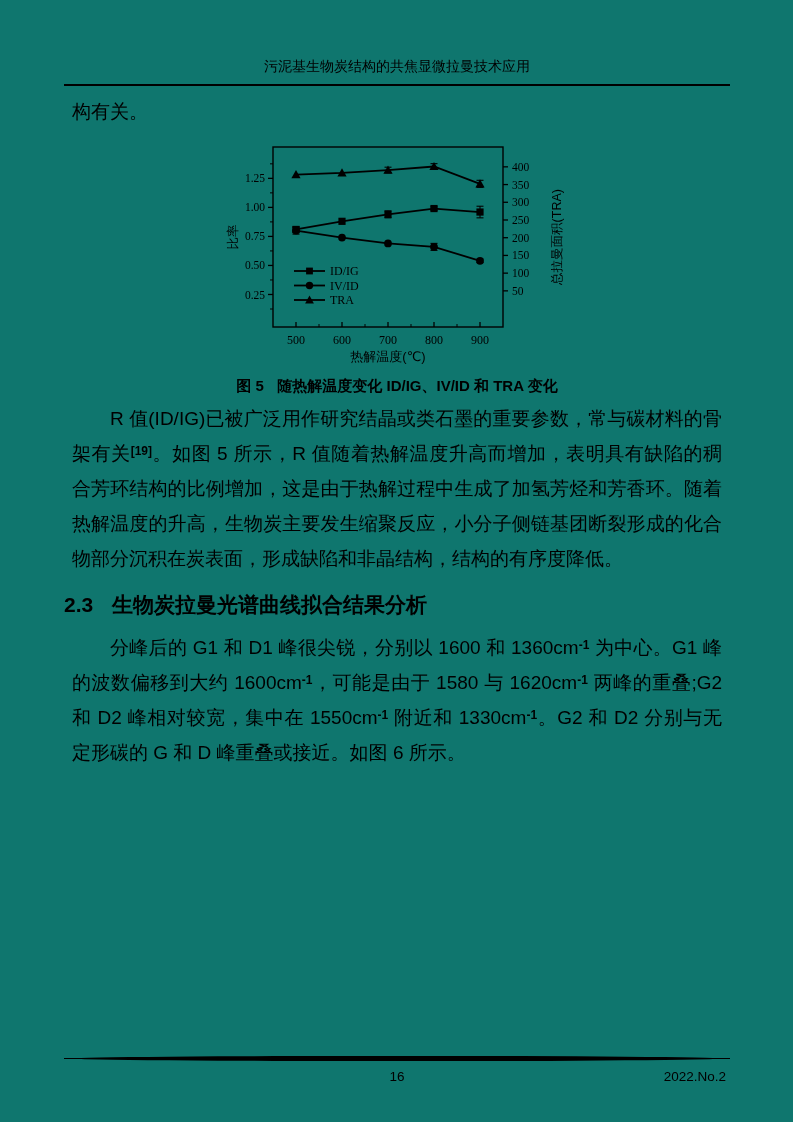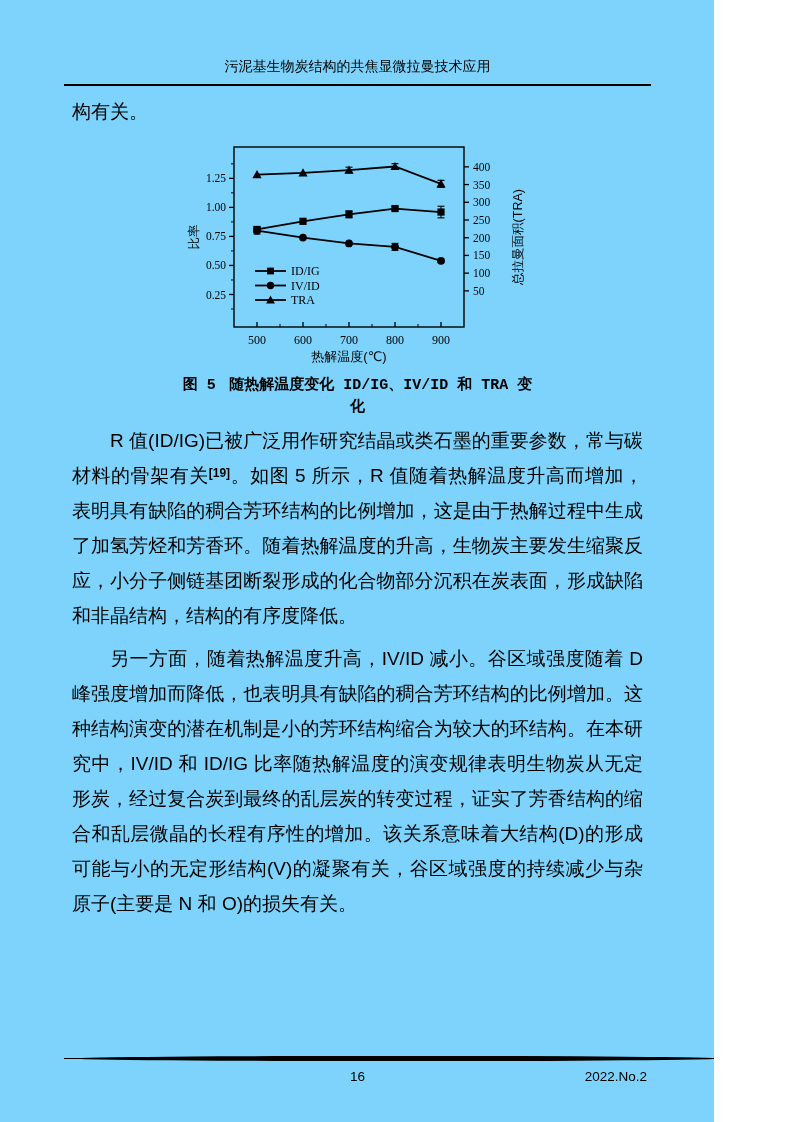--- a/index.html
+++ b/index.html
@@ -1,19 +1,19 @@
 <!DOCTYPE html>
 <html><head>
 <meta charset="utf-8">
 <style>
   html, body { margin: 0; padding: 0; background: #ffffff; }
   .page {
     position: relative;
-    width: 714px; height: 1122px;
-    background: #7dd3fc;
+    width: 793px; height: 1122px;
+    background: #0f766e;
     color: #000000;
     font-family: "Liberation Sans", "DejaVu Sans", sans-serif;
     box-sizing: border-box;
     padding: 0 63px 0 64px;
     overflow: hidden;
   }
   .header {
     padding-top: 59px;
     text-align: center;
     font-size: 14px;
@@ -27,21 +27,20 @@
   sup { font-size: 12px; line-height: 0; vertical-align: baseline; position: relative; top: -0.45em; font-weight: bold; }
 
   .figure { width: 352px; margin: 20px auto 0 auto; text-align: center; }
   .figure svg { display: block; }
   .caption {
     margin-top: 6px;
     text-align: center;
     font-weight: bold;
     font-size: 15px;
     line-height: 22px;
-    font-family: Liberation Mono, monospace;
   }
   .caption .cap-text { margin-left: 0.9em; }
 
   .para-1 { margin-top: 4px; }
   .section-heading {
     font-size: 21px;
     font-weight: bold;
     line-height: 34px;
     margin: 12px 0 6px 0;
   }
@@ -194,23 +193,26 @@
               <text x="109" y="163" dy="0.35em" font-size="12" font-family="&quot;Liberation Serif&quot;,&quot;DejaVu Serif&quot;,serif">TRA</text>
             </g>
           </g>
         </svg>
       <figcaption class="caption">
         <span>图 5</span><span class="cap-text">随热解温度变化 ID/IG、IV/ID 和 TRA 变化</span>
       </figcaption>
     </figure>
 
     <p class="indent para-1">R 值(ID/IG)已被广泛用作研究结晶或类石墨的重要参数，常与碳材料的骨架有关<sup>[19]</sup>。如图 5 所示，R 值随着热解温度升高而增加，表明具有缺陷的稠合芳环结构的比例增加，这是由于热解过程中生成了加氢芳烃和芳香环。随着热解温度的升高，生物炭主要发生缩聚反应，小分子侧链基团断裂形成的化合物部分沉积在炭表面，形成缺陷和非晶结构，结构的有序度降低。</p>
-    <p class="indent">另一方面，随着热解温度升高，IV/ID 减小。谷区域强度随着 D 峰强度增加而降低，也表明具有缺陷的稠合芳环结构的比例增加。这种结构演变的潜在机制是小的芳环结构缩合为较大的环结构。在本研究中，IV/ID 和 ID/IG 比率随热解温度的演变规律表明生物炭从无定形炭，经过复合炭到最终的乱层炭的转变过程，证实了芳香结构的缩合和乱层微晶的长程有序性的增加。该关系意味着大结构(D)的形成可能与小的无定形结构(V)的凝聚有关，谷区域强度的持续减少与杂原子(主要是 N 和 O)的损失有关。</p>
-
-
+
+    <h2 class="section-heading">
+      <span>2.3</span><span class="h-title">生物炭拉曼光谱曲线拟合结果分析</span>
+    </h2>
+
+    <p class="indent">分峰后的 G1 和 D1 峰很尖锐，分别以 1600 和 1360cm<sup>-1</sup> 为中心。G1 峰的波数偏移到大约 1600cm<sup>-1</sup>，可能是由于 1580 与 1620cm<sup>-1</sup> 两峰的重叠;G2 和 D2 峰相对较宽，集中在 1550cm<sup>-1</sup> 附近和 1330cm<sup>-1</sup>。G2 和 D2 分别与无定形碳的 G 和 D 峰重叠或接近。如图 6 所示。</p>
   </div>
 
   <div class="footer">
     <svg width="666" height="7">
       <line x1="0" y1="3.5" x2="666" y2="3.5" stroke="#000" stroke-width="1.2"></line>
       <ellipse cx="333" cy="3.5" rx="322" ry="2.6" fill="#000"></ellipse>
     </svg>
     <div class="footer-row">
       <span class="page-num">16</span>
       <span class="issue">2022.No.2</span>

